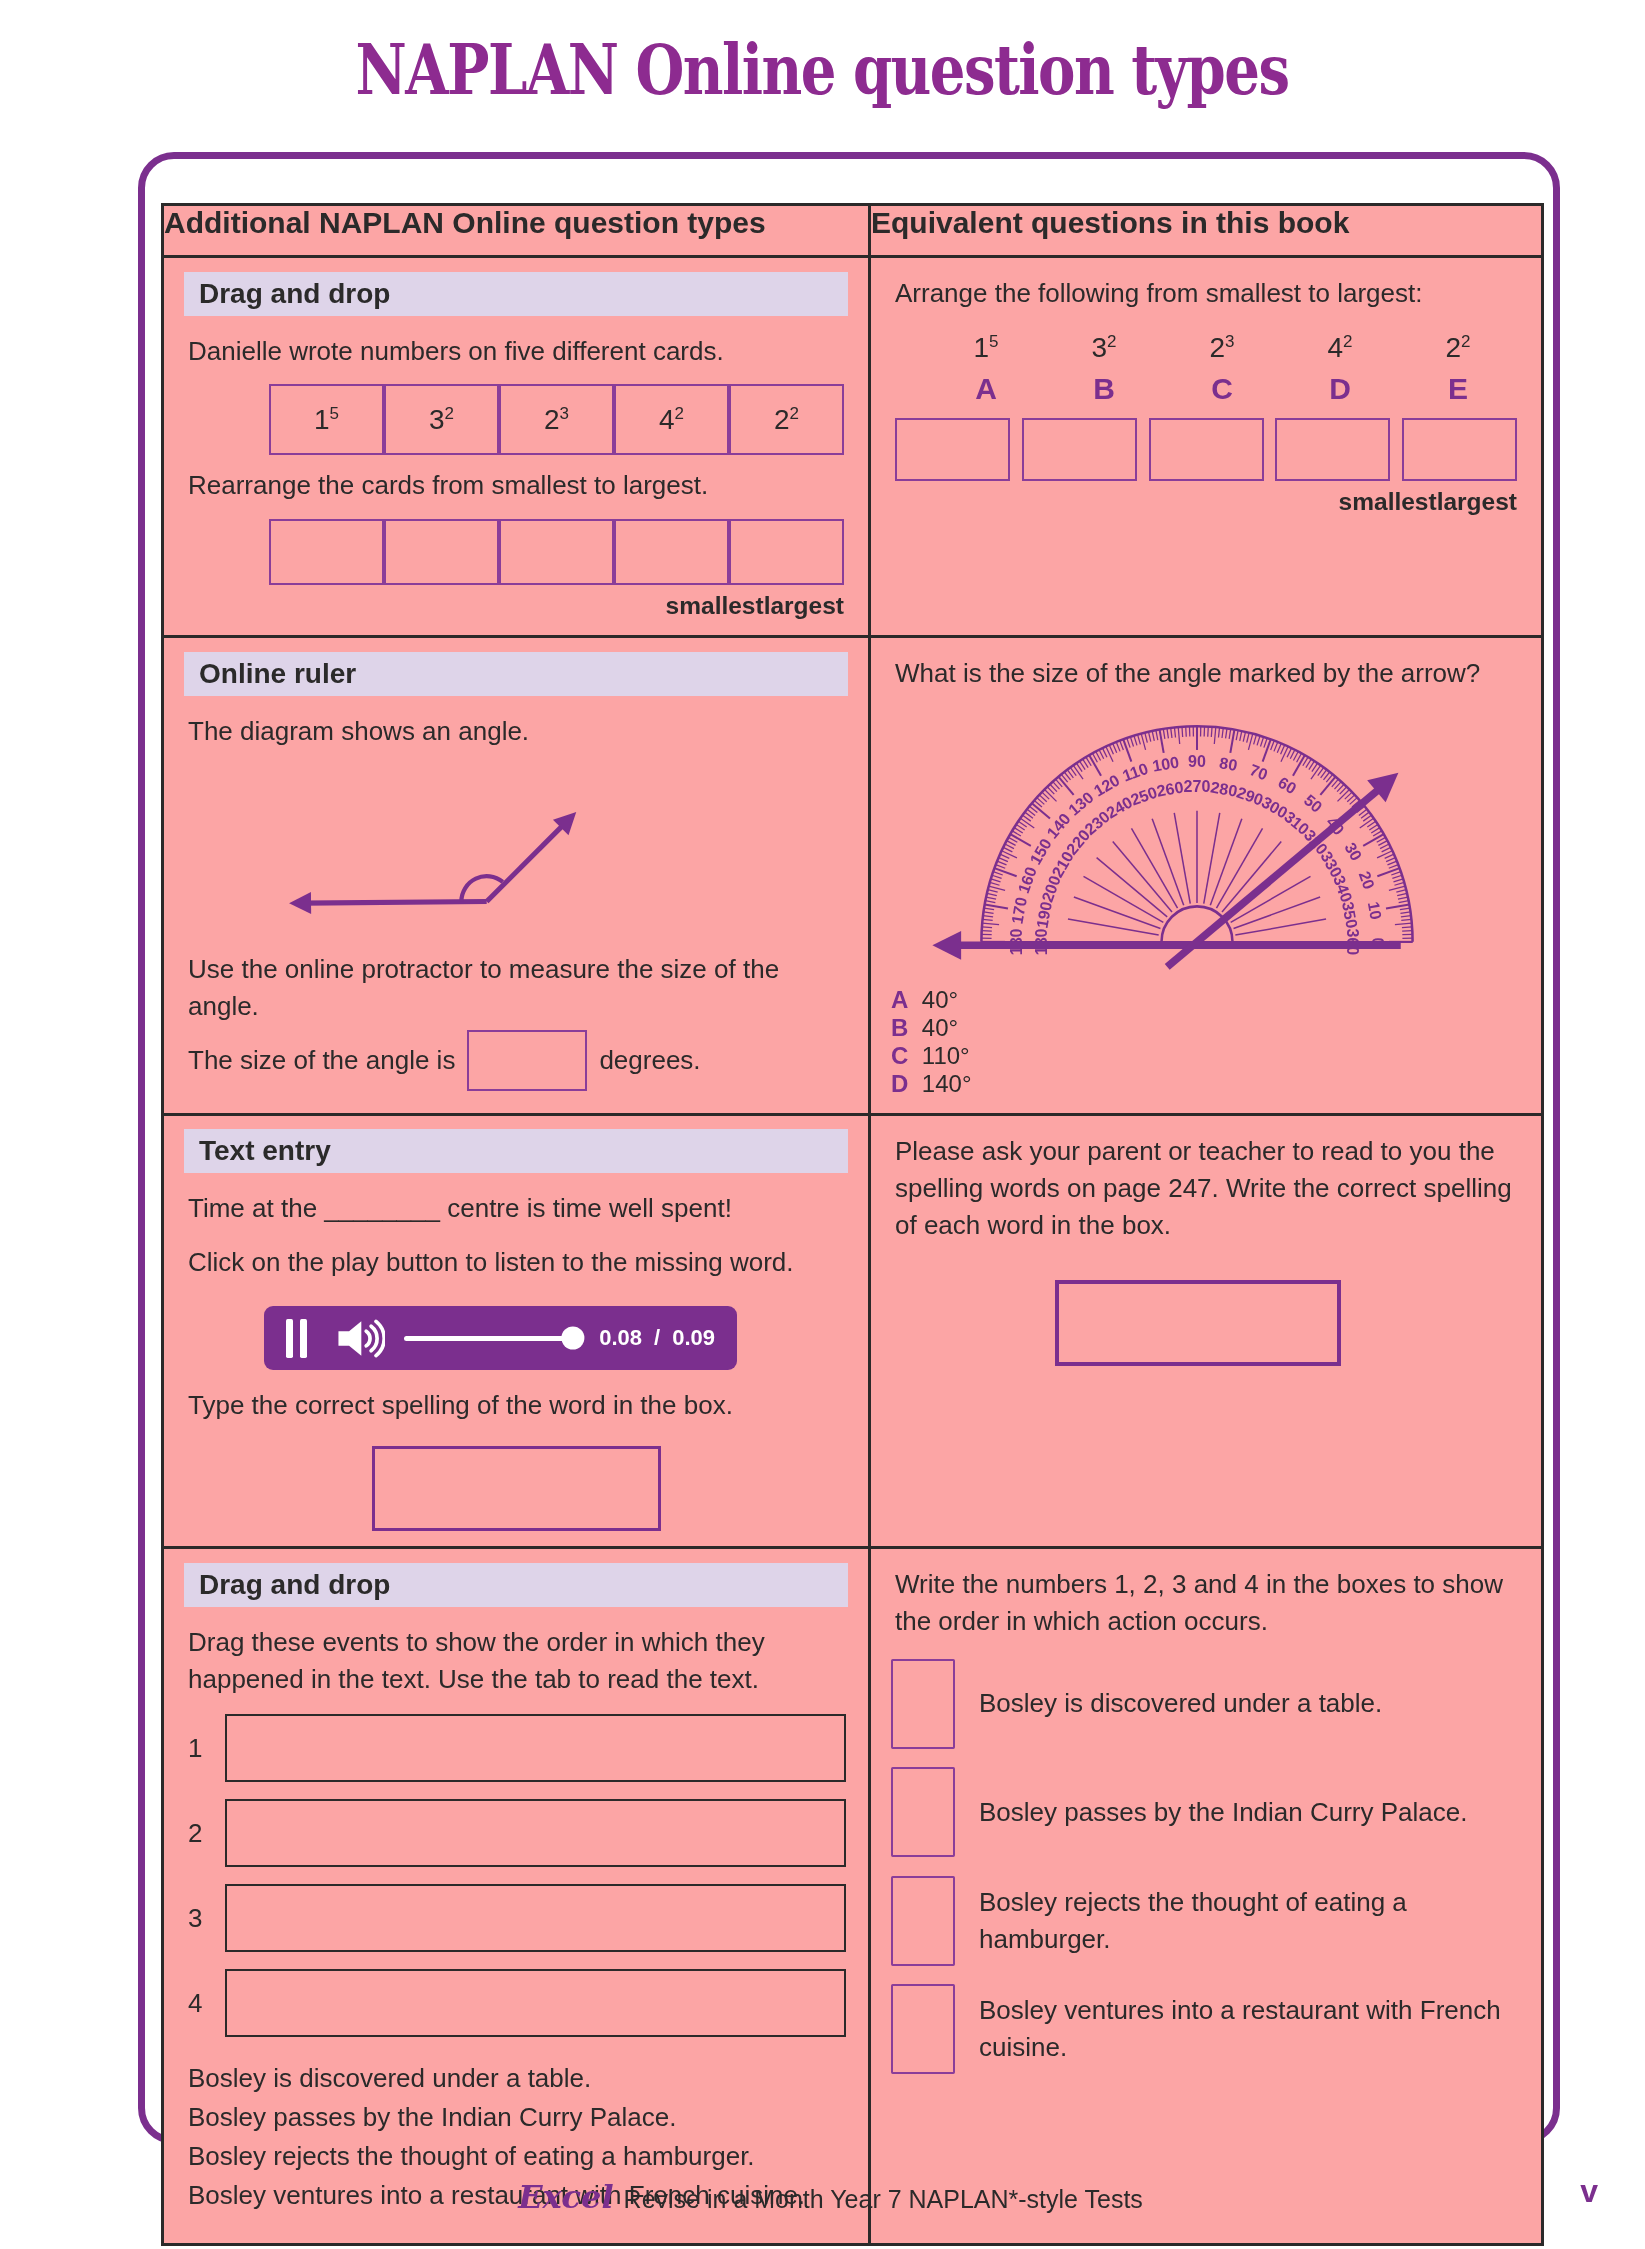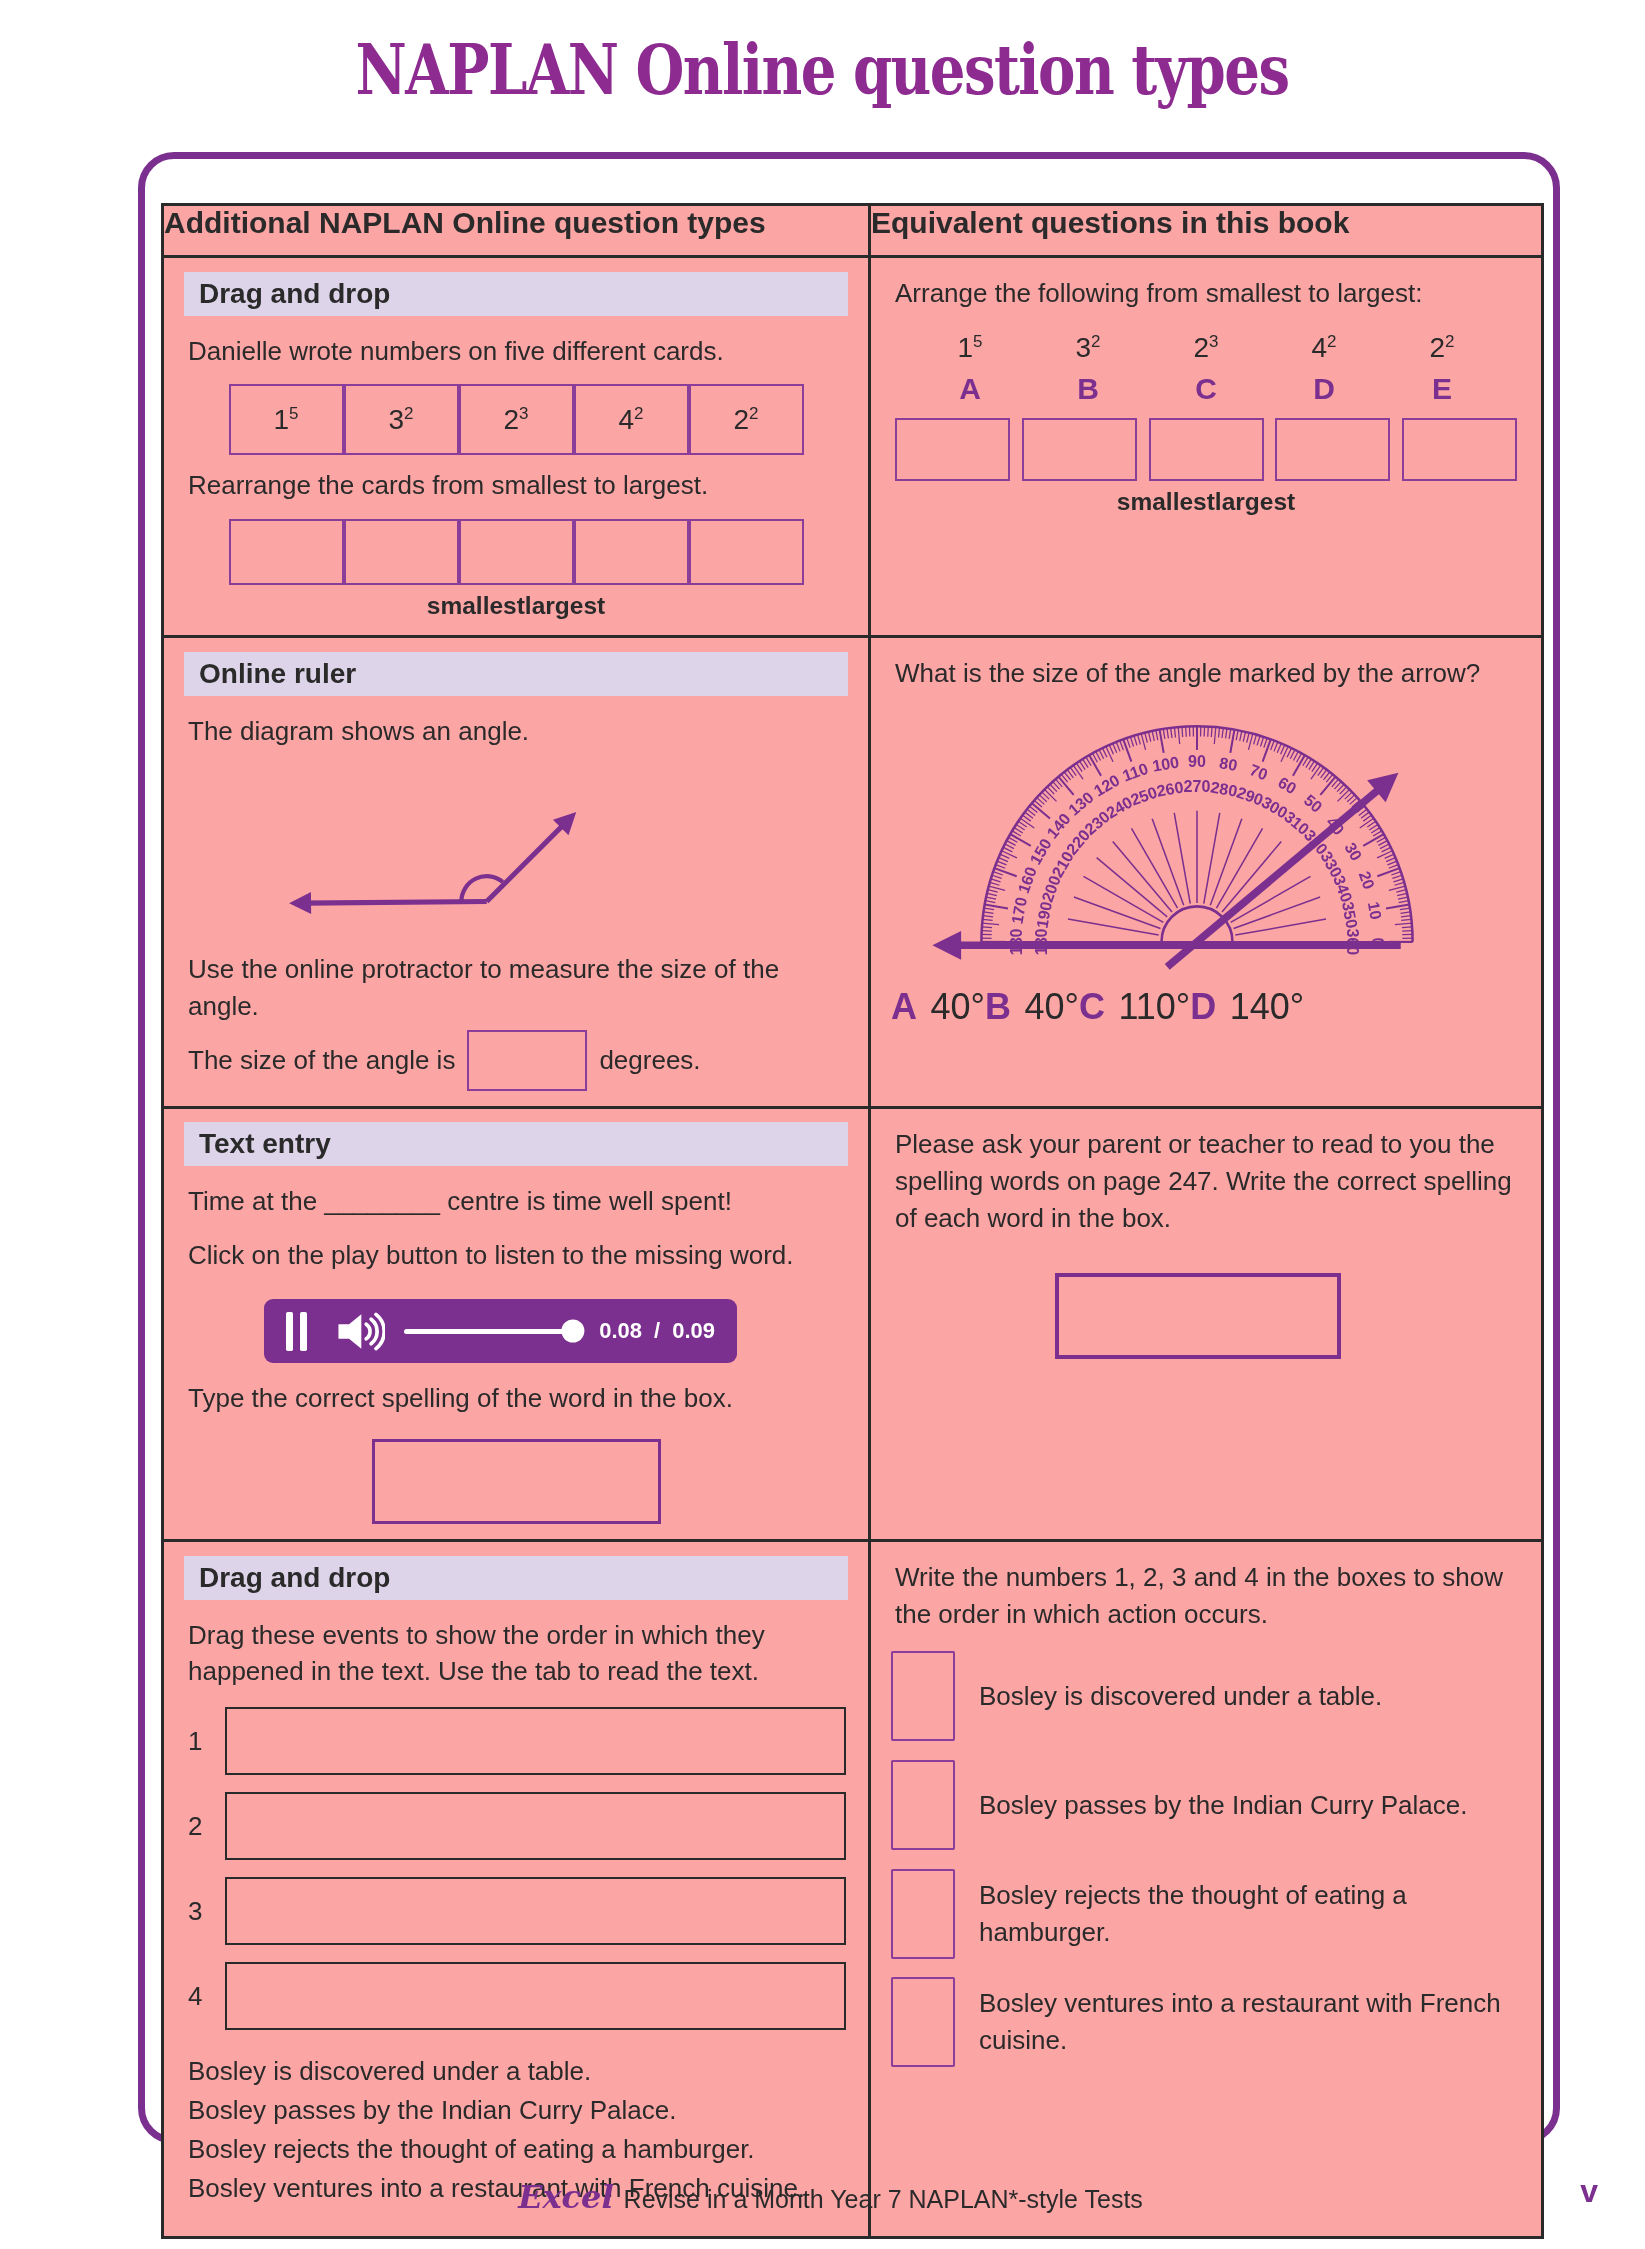--- a/index.html
+++ b/index.html
@@ -32,40 +32,40 @@
     background:var(--lav); font-weight:bold; font-size:30px; padding:12px 8.5px 12px 18.6px;
   }
   .col-l{ width:707px; } .col-r{ width:673px; }
   .tag{
     background:var(--lav); font-weight:bold; font-size:28px;
     margin:13.5px 20px 0 20px; padding:6px 15px;
   }
   .txt{ font-size:26px; line-height:1.42; margin:17px 20px 0 24px; }
   .txt.tight{ margin-top:12px; }
   
-  .cards,.drops,.minilabels,.optrow{ margin:15px 24px 0 24px; display:flex; justify-content:center; }
+  .cards,.drops,.minilabels,.optrow{ margin:15px 24px 0 24px; display:flex; justify-content:flex-end; }
   .card{
     width:115px; height:71px; border:2.5px solid var(--purple2);
     display:flex; align-items:center; justify-content:center; font-size:28px;
   }
   .card sup,.opt-val sup{ font-size:17px; vertical-align:super; line-height:0; }
   .drop{ width:115px; height:66px; border:2.5px solid var(--purple2); }
   .minilabels{ margin-top:6.8px; font-weight:bold; font-size:24.5px; }
   .optrow{ margin-top:20px; }
   .optcol{ width:118px; text-align:center; }
   .opt-val{ font-size:28px; }
   .opt-letter{ font-size:30px; font-weight:bold; color:var(--purple); margin-top:8.5px; }
   .optboxes{ margin:12px 24px 0 24px; display:flex; justify-content:space-between; }
   .optbox{ width:115px; height:63px; border:2.5px solid var(--purple2); }
   
   .angle-wrap{ margin:8.5px 0 0 101px; }
   .ansline{ display:flex; align-items:center; gap:12px; margin:5px 20px 0 24px; font-size:26px; }
   .ansbox{ width:120px; height:61px; border:2.5px solid var(--purple2); flex:none; }
   .prot-wrap{ margin:3.4px 0 0 30px; }
-  .mcq{ display:flex; justify-content:flex-start; margin:8.5px 42px 0 20px; font-size:36px; }
+  .mcq{ display:flex; justify-content:flex-start; margin:8.5px 42px 0 20px; font-size:24px;flex-direction:column; }
   .mcq .ltr{ color:var(--purple); font-weight:bold; margin-right:13.5px; }
   
   .player{
     width:473px; height:64px; background:var(--purple); border-radius:9px;
     display:flex; align-items:center; padding:0 22px; margin:25px 0 0 100px;
   }
   .pause{ display:flex; gap:7.6px; margin-right:29px; }
   .pause i{ display:block; width:6.8px; height:39px; background:#fff; border-radius:1.7px; }
   .spk{ margin-right:18.6px; display:flex; }
   .pline{ flex:1; height:5px; background:#fff; border-radius:2.5px; position:relative; margin-right:18.6px; }

